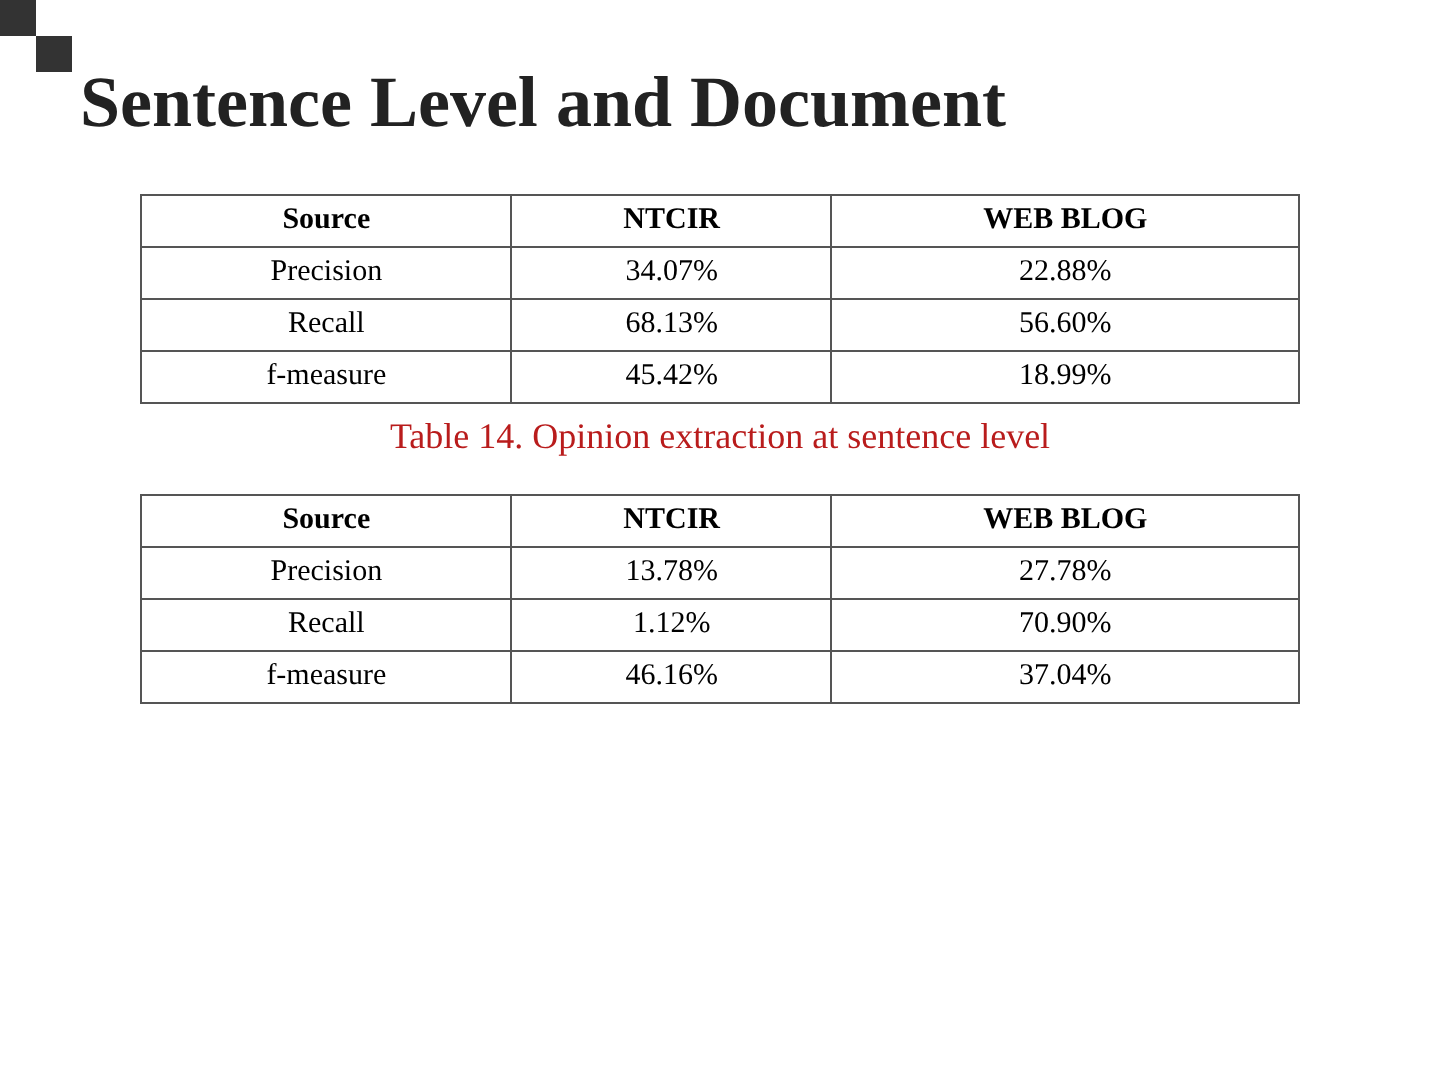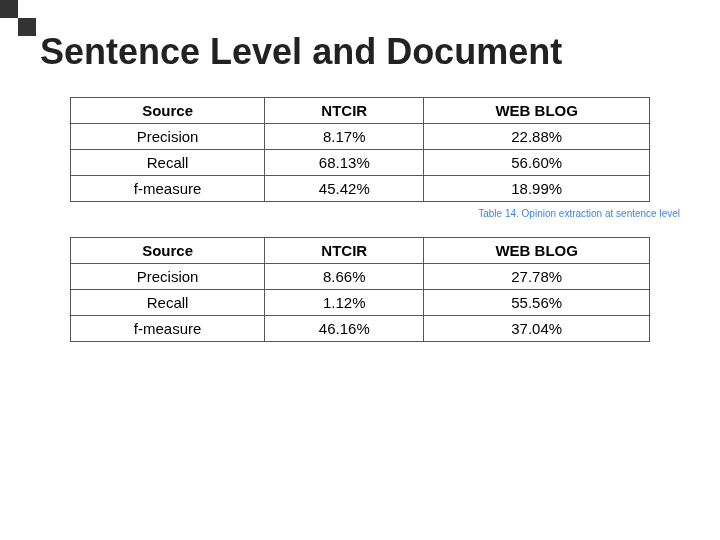--- a/index.html
+++ b/index.html
@@ -16,20 +16,21 @@
       overflow: hidden;
       position: relative;
     }
 
     .slide-container {
       width: 720px;
       height: 540px;
       background: #ffffff;
       padding: 20px 40px;
       position: relative;
+      font-family: Liberation Serif, serif;
     }
 
     .corner-decoration {
       position: absolute;
       top: 0;
       left: 0;
       width: 36px;
       height: 36px;
     }
 
@@ -83,23 +84,23 @@
       font-weight: bold;
       background: #fff;
       text-align: center;
     }
 
     .data-table td:first-child {
       text-align: center;
     }
 
     .table-caption {
-      text-align: right;
-      font-size: 10px;
-      color: #3b82f6;
+      text-align: center;
+      font-size: 18px;
+      color: #b91c1c;
       margin-top: 6px;
       margin-bottom: 18px;
       font-style: normal;
     }
   </style>
 </head>
 <body>
 
 <div class="slide-container">
 
@@ -112,21 +113,21 @@
   <div class="table-section">
     <table class="data-table">
       <tbody>
           <tr>
         <td>Source</td>
         <td>NTCIR</td>
         <td>WEB BLOG</td>
       </tr>
       <tr>
         <td>Precision</td>
-        <td>8.17%</td>
+        <td>34.07%</td>
         <td>22.88%</td>
       </tr>
       <tr>
         <td>Recall</td>
         <td>68.13%</td>
         <td>56.60%</td>
       </tr>
       <tr>
         <td>f-measure</td>
         <td>45.42%</td>
@@ -140,27 +141,27 @@
   <div class="table-section">
     <table class="data-table">
       <tbody>
           <tr>
         <td>Source</td>
         <td>NTCIR</td>
         <td>WEB BLOG</td>
       </tr>
       <tr>
         <td>Precision</td>
-        <td>8.66%</td>
+        <td>13.78%</td>
         <td>27.78%</td>
       </tr>
       <tr>
         <td>Recall</td>
         <td>1.12%</td>
-        <td>55.56%</td>
+        <td>70.90%</td>
       </tr>
       <tr>
         <td>f-measure</td>
         <td>46.16%</td>
         <td>37.04%</td>
       </tr>
     </tbody>
       </table>
   </div>
 

